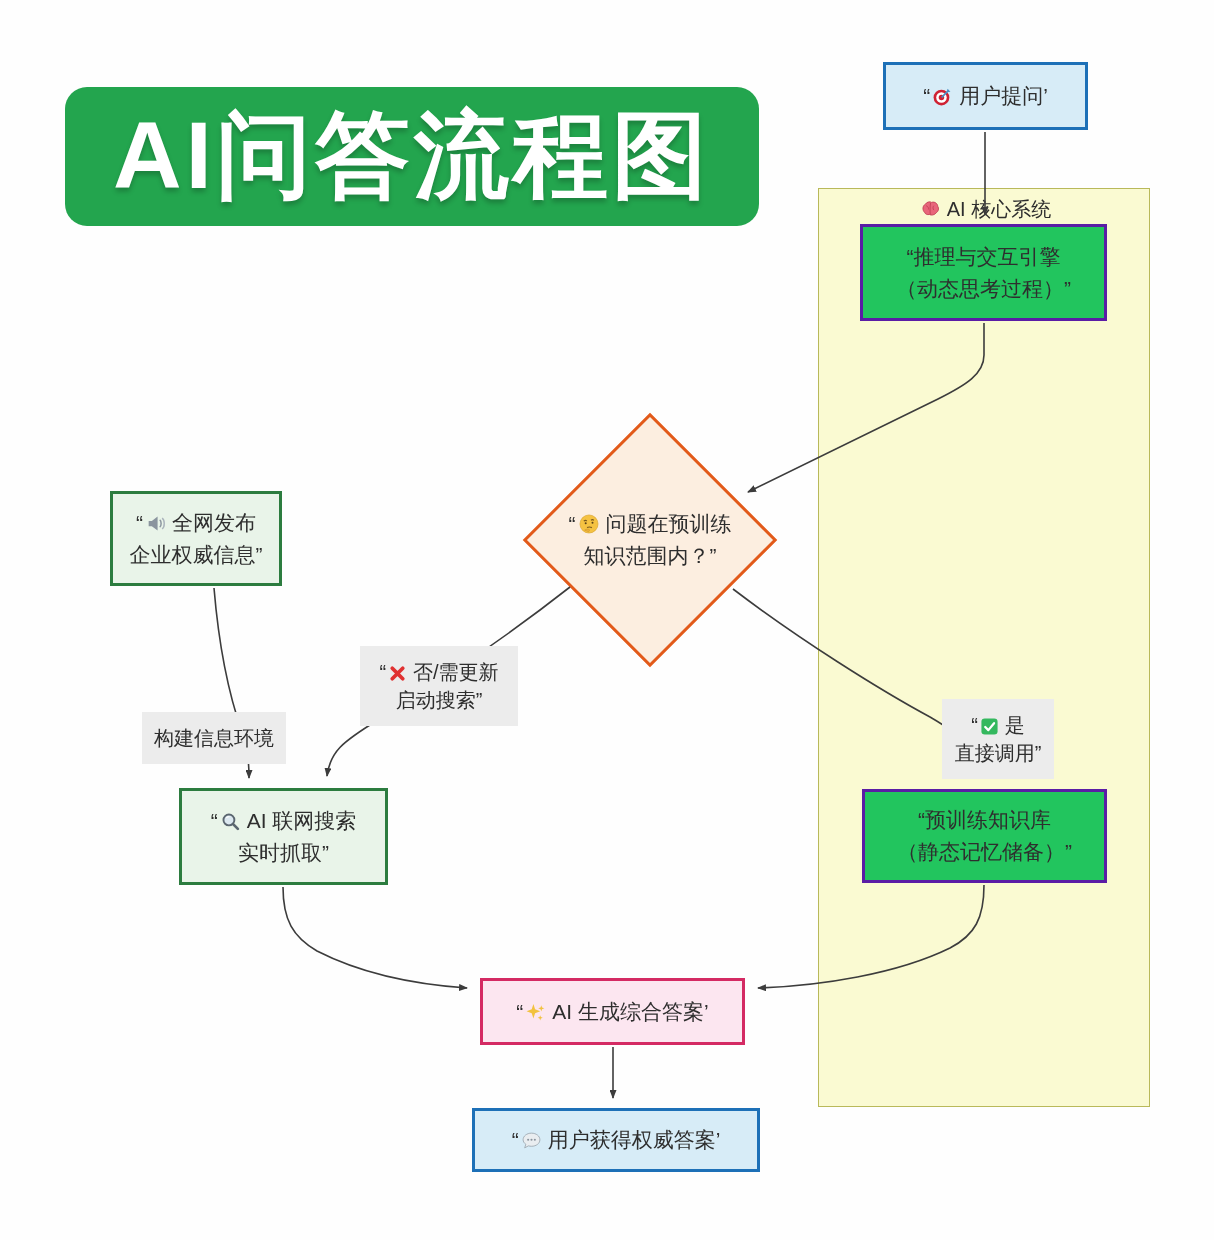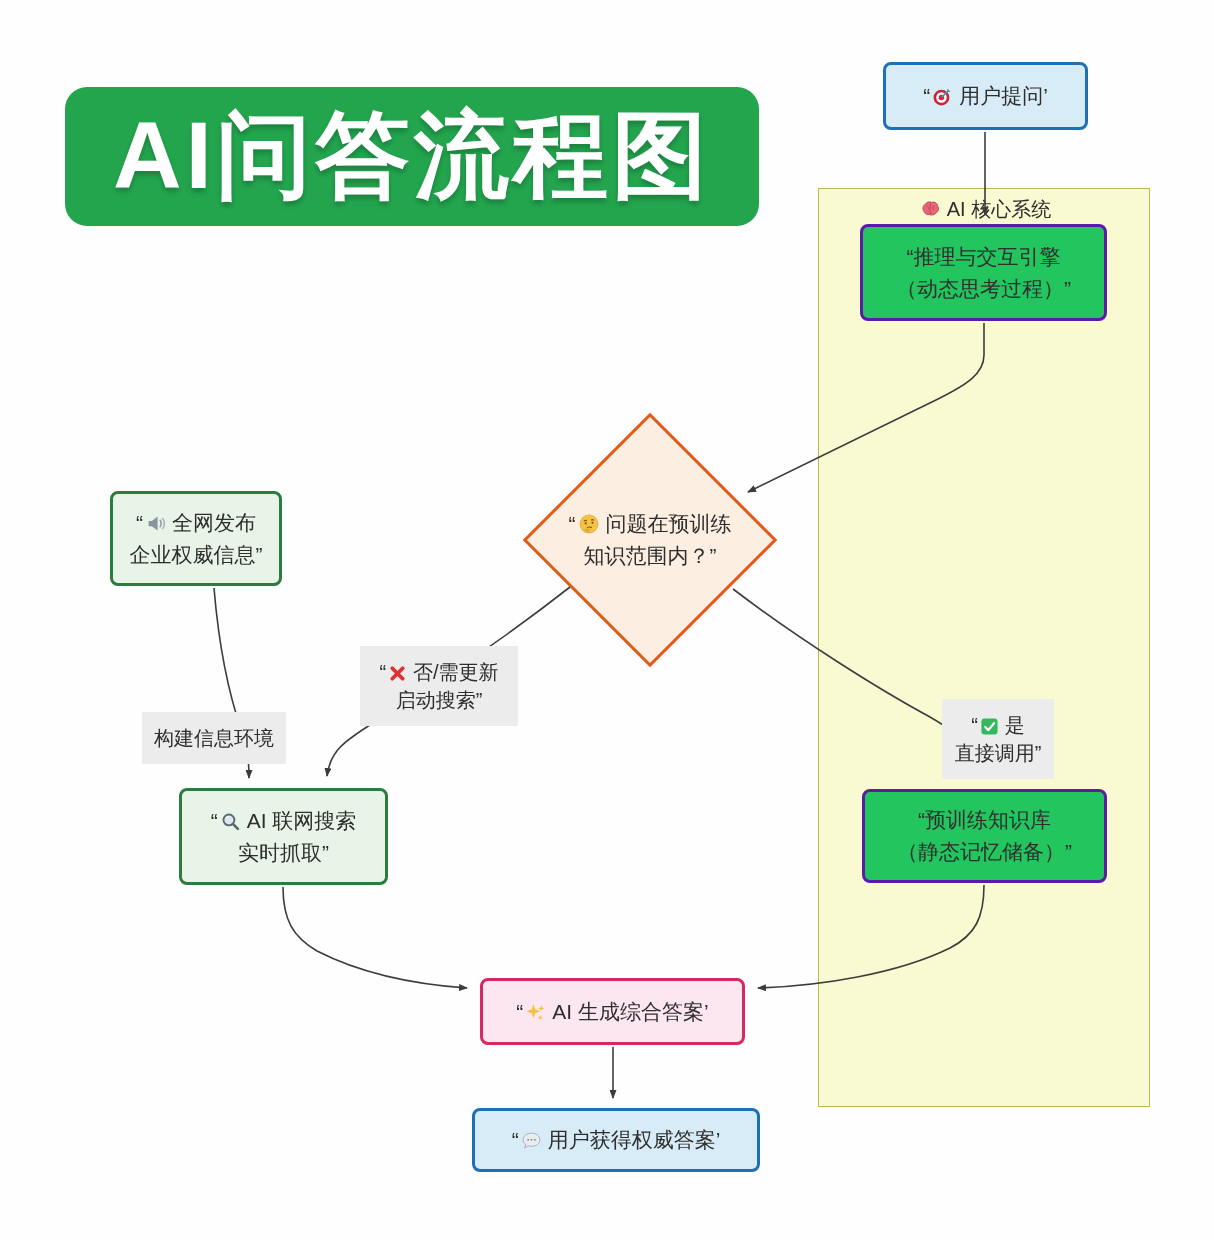--- a/index.html
+++ b/index.html
@@ -22,21 +22,21 @@
   }
   .container-label{
     position:absolute;top:7px;left:0;width:100%;text-align:center;
     font-size:20px;color:#2e2e2e;z-index:3;
   }
   
   svg.edges{position:absolute;left:0;top:0;z-index:2;}
   svg.edges path.edge{fill:none;stroke:#3c3c3c;stroke-width:1.6px;}
   
   .node{
-    position:absolute;z-index:3;box-sizing:border-box;border-radius:8px;
+    position:absolute;z-index:3;box-sizing:border-box;border-radius:0;
     display:flex;flex-direction:column;align-items:center;justify-content:center;
     text-align:center;font-size:21px;line-height:32px;color:#2e2e2e;
   }
   .node.blue  {background:#d7ecf7;border:3px solid #1d70b7;}
   .node.purple{background:#22c55e;border:3px solid #5a1ca5;}
   .node.green {background:#e9f4e9;border:3px solid #2c7c3f;}
   .node.pink  {background:#fce6f0;border:3px solid #d42a63;}
   .diamond-shape{
     position:absolute;left:560px;top:450px;width:180px;height:180px;
     background:#fceee0;border:3px solid #e25a1a;transform:rotate(45deg);

